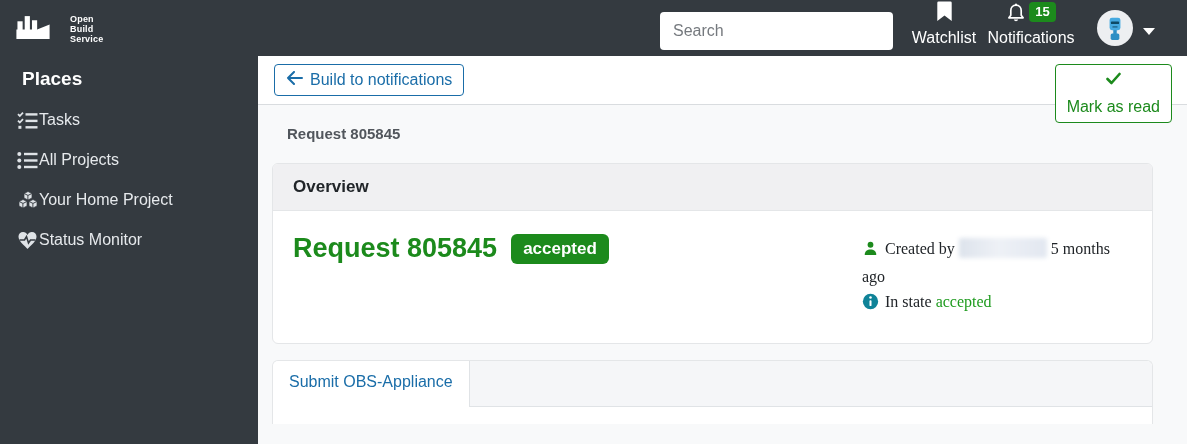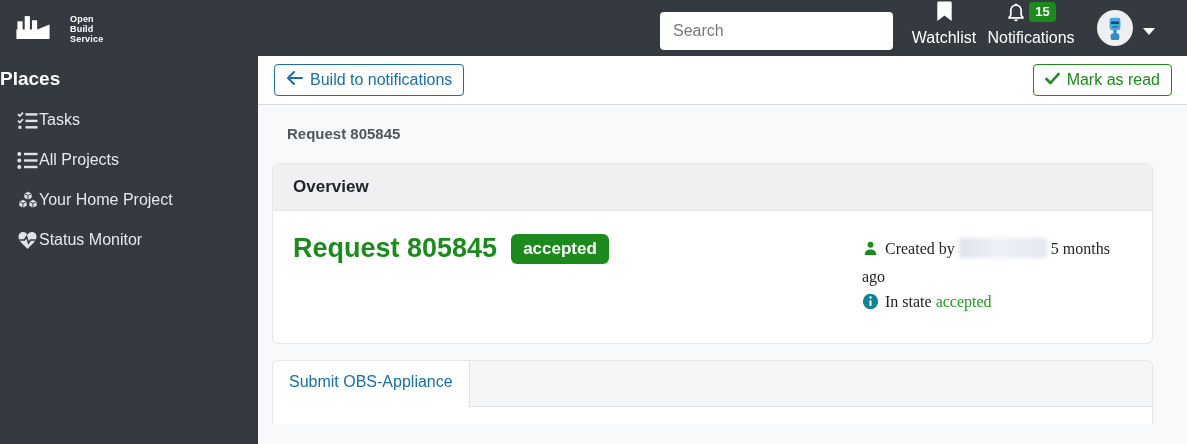--- a/index.html
+++ b/index.html
@@ -25,32 +25,32 @@
   .nav-notifications { left:983px; width:96px; }
   .notif-badge { background:var(--green); color:#fff; font-size:13px; font-weight:bold; line-height:20px;
                  padding:0 6px; border-radius:4px; height:20px; margin-top:1px; }
   .avatar { position:absolute; left:1097px; top:10px; width:36px; height:36px; border-radius:50%;
             background:#edeff1; display:flex; align-items:center; justify-content:center; overflow:hidden; cursor:pointer; }
   .caret-down { position:absolute; left:1143px; top:28px; width:0; height:0; cursor:pointer;
                 border-left:6px solid transparent; border-right:6px solid transparent; border-top:7px solid #fff; }
 
   
   .sidebar { position:absolute; left:0; top:56px; width:258px; height:388px; background:var(--dark); padding-top:10px; }
-  .sidebar-heading { color:#fff; font-size:19px; font-weight:bold; margin:2px 0 10px 0; }
+  .sidebar-heading { color:#fff; font-size:19px; font-weight:bold; margin:2px 0 10px 22px; }
   .side-item { height:40px; display:flex; align-items:center; padding-left:16px; color:#e6e9ec;
                font-size:16px; cursor:pointer; }
   .side-item .sicon { width:23px; display:flex; justify-content:center; color:#dfe3e7; }
 
   
   .content { position:absolute; left:258px; top:56px; width:929px; height:388px; background:var(--content_bg); overflow:hidden; }
   .toolbar { position:relative; width:100%; height:49px; background:#fff; border-bottom:1px solid #d9dcdf; }
   .btn { display:inline-flex; align-items:center; gap:7px; font-size:16px; font-family:"Liberation Sans",sans-serif;
          padding:5px 11px; border-radius:4px; background:#fff; cursor:pointer; line-height:20px; }
   .btn-back { position:absolute; left:16px; top:8px; color:var(--blue); border:1px solid var(--blue); }
-  .btn-mark { position:absolute; right:15px; top:8px; color:var(--green); border:1px solid var(--green); }
+  .btn-mark { position:absolute; right:15px; top:8px; color:var(--green); border:1px solid var(--green);flex-direction:column; }
 
   .breadcrumb-title { margin:20px 0 21px 29px; font-size:15px; font-weight:bold; color:#51565c; }
 
   .card { margin-left:14px; width:881px; background:#fff; border:1px solid #e4e6e8; border-radius:6px; }
   .card-header { background:#f0f0f2; border-bottom:1px solid #e4e6e8; border-radius:5px 5px 0 0;
                  padding:13px 20px; font-size:17px; font-weight:bold; color:#212529; }
   .card-body { padding:22px 20px 26px 20px; display:flex; gap:20px; }
   .req-left { flex:1; }
   .req-title-row { display:flex; align-items:center; gap:14px; margin-bottom:13px; }
   .req-title { font-size:27px; font-weight:bold; color:var(--green); }

